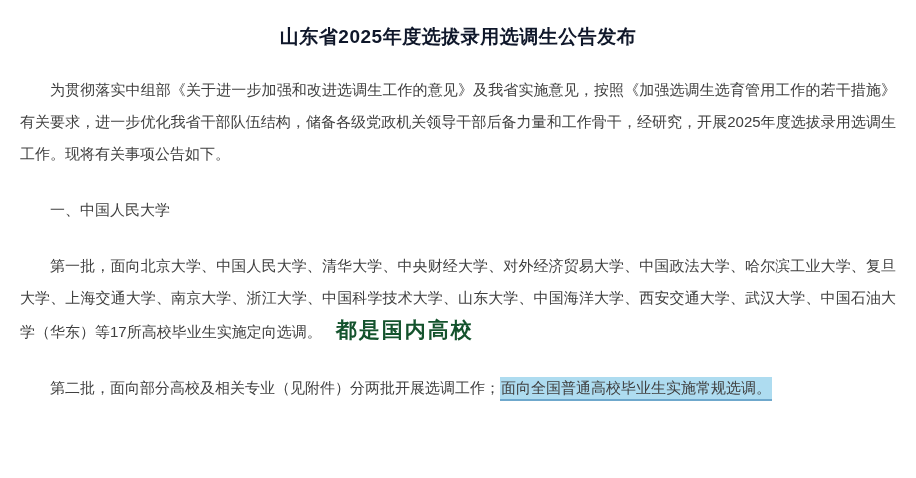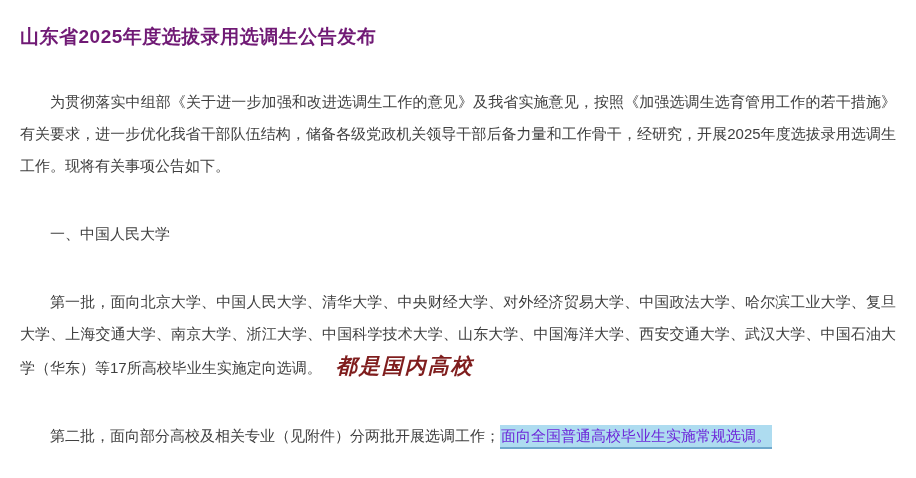--- a/index.html
+++ b/index.html
@@ -13,29 +13,30 @@
   }
   .doc {
     box-sizing: border-box;
     width: 916px;
     padding: 20px 20px 0 20px;
     color: #404040;
   }
   .title {
     font-size: 19px;
     font-weight: bold;
+    text-align: center;
     margin: 4px 0 0 0;
-    color: #701a75;
+    color: #0f172a;
     letter-spacing: 0.5px;
   }
   .para {
     font-size: 15px;
     line-height: 32px;
     text-align: justify;
-    margin: 36px 0 0 0;
+    margin: 24px 0 0 0;
   }
   .indent {
     text-indent: 2em;
   }
   .annotation {
     font-weight: bold;
     font-size: 21px;
     letter-spacing: 2px;
     margin-left: 14px;
     white-space: nowrap;
@@ -49,17 +50,17 @@
 
 <div class="doc" style="color: rgb(64, 64, 64);">
 
   <h1 class="title">山东省2025年度选拔录用选调生公告发布</h1>
 
   <p class="para indent">为贯彻落实中组部《关于进一步加强和改进选调生工作的意见》及我省实施意见，按照《加强选调生选育管用工作的若干措施》有关要求，进一步优化我省干部队伍结构，储备各级党政机关领导干部后备力量和工作骨干，经研究，开展2025年度选拔录用选调生工作。现将有关事项公告如下。</p>
 
   <p class="para indent">一、中国人民大学</p>
 
 
-  <p class="para indent"><span>第一批，面向北京大学、中国人民大学、清华大学、中央财经大学、对外经济贸易大学、中国政法大学、哈尔滨工业大学、复旦大学、上海交通大学、南京大学、浙江大学、中国科学技术大学、山东大学、中国海洋大学、西安交通大学、武汉大学、中国石油大学（华东）等17所高校毕业生实施定向选调。</span><span class="annotation" style="color: #7f1d1d; font-style: italic;">都是国内高校</span></p>
+  <p class="para indent"><span>第一批，面向北京大学、中国人民大学、清华大学、中央财经大学、对外经济贸易大学、中国政法大学、哈尔滨工业大学、复旦大学、上海交通大学、南京大学、浙江大学、中国科学技术大学、山东大学、中国海洋大学、西安交通大学、武汉大学、中国石油大学（华东）等17所高校毕业生实施定向选调。</span><span class="annotation" style="color: #14532d;">都是国内高校</span></p>
 
-  <p class="para indent"><span>第二批，面向部分高校及相关专业（见附件）分两批开展选调工作；</span><span class="highlight" style="background: rgb(174, 220, 240); color: #6d28d9; border-bottom: 2px solid rgb(111, 168, 204);">面向全国普通高校毕业生实施常规选调。</span></p>
+  <p class="para indent"><span>第二批，面向部分高校及相关专业（见附件）分两批开展选调工作；</span><span class="highlight" style="background: rgb(174, 220, 240); color: #404040; border-bottom: 2px solid rgb(111, 168, 204);">面向全国普通高校毕业生实施常规选调。</span></p>
 
 </div>
 
 </body></html>

